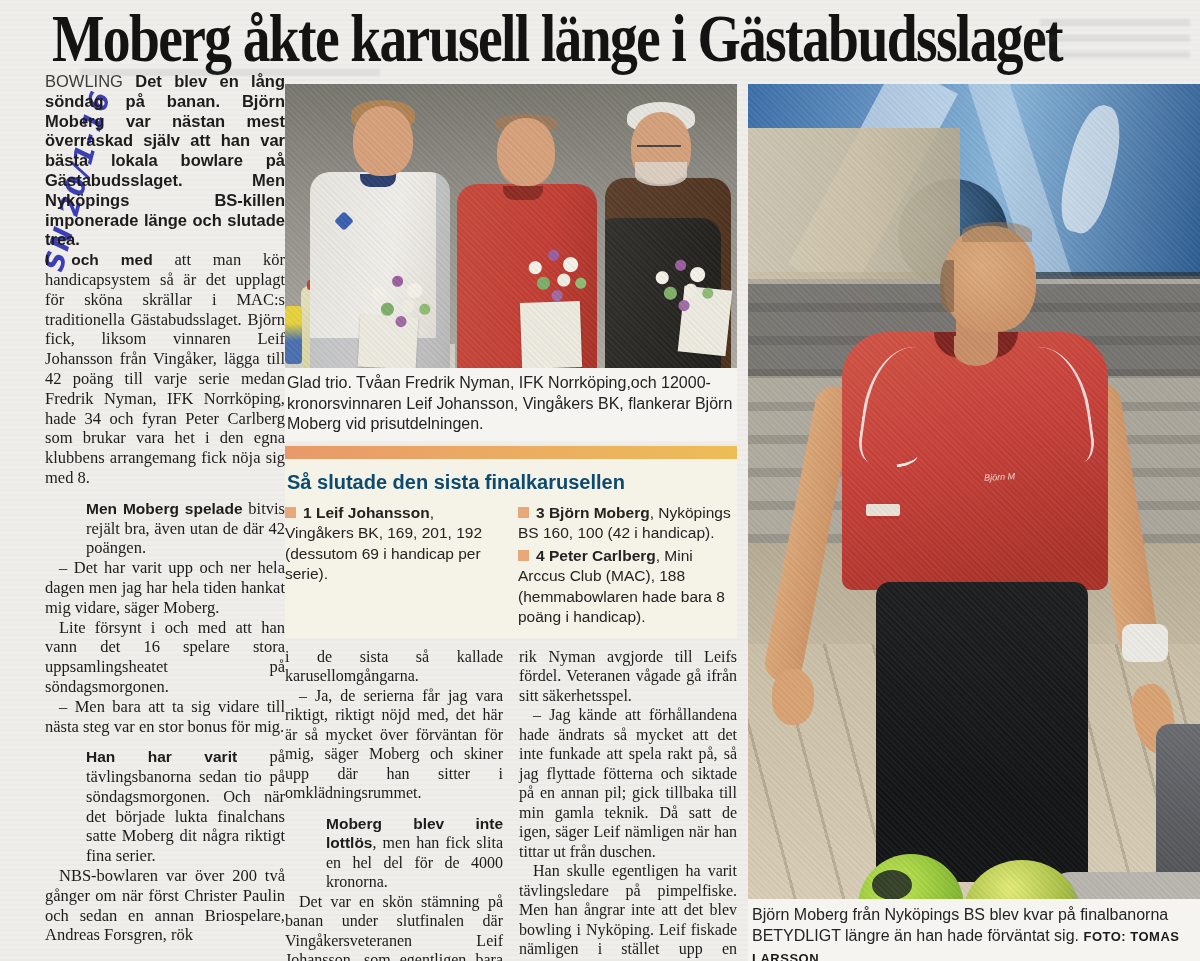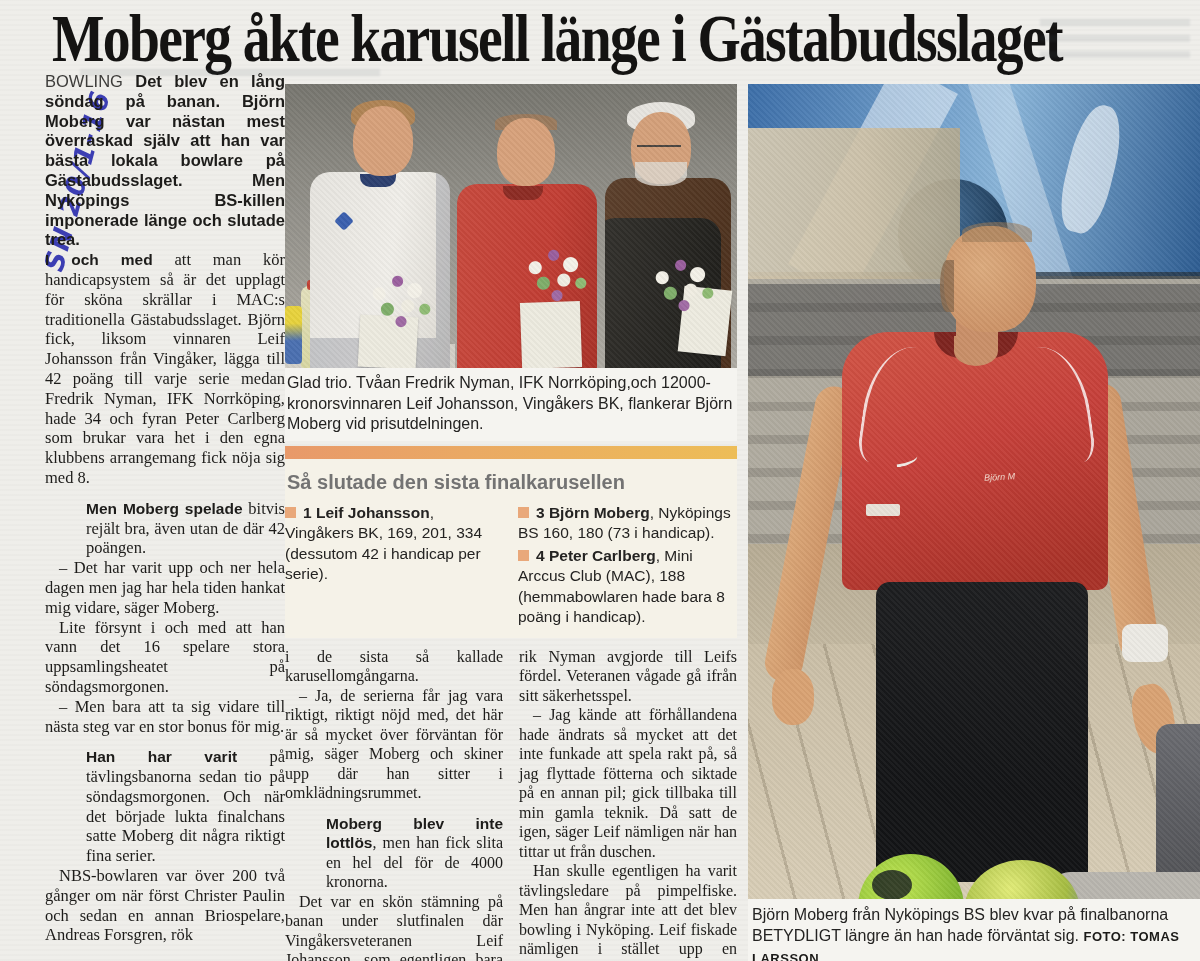--- a/index.html
+++ b/index.html
@@ -31,21 +31,21 @@
   .blead{font-family:"Liberation Sans",sans-serif;font-weight:bold;font-size:15.5px;}
 
   
   .col-mid{left:285px;top:84px;width:452px;}
   .caption{background:#f5f4f0;font-size:16px;line-height:20.5px;color:#242322;padding:5px 2px 6px 2px;}
   .credit{font-weight:bold;font-size:13px;letter-spacing:.5px;color:#1b1a18;}
 
   
   .factbox{margin-top:5px;background:#f5f2e8;padding-bottom:8px;}
   .factbox-bar{height:13px;background:linear-gradient(90deg,#e8996a,#eaa964 40%,#edbd57);}
-  .factbox-title{font-size:20px;font-weight:bold;margin:12px 0 9px 2px;color:#737373;}
+  .factbox-title{font-size:20px;font-weight:bold;margin:12px 0 9px 2px;color:#0c4a6e;}
   .factbox-cols{display:flex;gap:14px;}
   .factbox-col{width:219px;}
   .fb-entry{font-size:15.5px;line-height:20.5px;color:#242322;margin-bottom:2px;}
   .fb-bullet{display:inline-block;width:11px;height:11px;background:#e9a87a;margin-right:7px;}
   .fb-name{font-weight:bold;}
 
   .mid-text{display:flex;gap:16px;margin-top:9px;}
   .mid-text .tcol{width:218px;}
   .mid-text p{font-size:16px;line-height:19.5px;}
 
@@ -200,24 +200,24 @@
       <div class="abs pt-bouquet pt-bq-m"></div>
       <div class="abs pt-bouquet pt-bq-r"></div>
     </div>
     <div class="caption">Glad trio. Tvåan Fredrik Nyman, IFK Norrköping,och 12000-kronorsvinnaren Leif Johansson, Vingåkers BK, flankerar Björn Moberg vid prisutdelningen.</div>
 
     <div class="factbox">
       <div class="factbox-bar"></div>
       <div class="factbox-title">Så slutade den sista finalkarusellen</div>
       <div class="factbox-cols">
         <div class="factbox-col">
-          <div class="fb-entry"><span class="fb-bullet"></span><span class="fb-name">1 Leif Johansson</span><span>, Vingåkers BK, 169, 201, 334 (dessutom 42 i handicap per serie).</span></div>
+          <div class="fb-entry"><span class="fb-bullet"></span><span class="fb-name">1 Leif Johansson</span><span>, Vingåkers BK, 169, 201, 192 (dessutom 69 i handicap per serie).</span></div>
         </div>
         <div class="factbox-col">
-          <div class="fb-entry"><span class="fb-bullet"></span><span class="fb-name">3 Björn Moberg</span><span>, Nyköpings BS 160, 180 (73 i handicap).</span></div>
+          <div class="fb-entry"><span class="fb-bullet"></span><span class="fb-name">3 Björn Moberg</span><span>, Nyköpings BS 160, 100 (42 i handicap).</span></div>
           <div class="fb-entry"><span class="fb-bullet"></span><span class="fb-name">4 Peter Carlberg</span><span>, Mini Arccus Club (MAC), 188 (hemmabowlaren hade bara 8 poäng i handicap).</span></div>
         </div>
       </div>
     </div>
 
     <div class="mid-text serif">
       <div class="tcol">
         <p><span>i de sista så kallade karusellomgångarna.</span></p>
         <p class="ind"><span>– Ja, de serierna får jag vara riktigt, riktigt nöjd med, det här är så mycket över förväntan för mig, säger Moberg och skiner upp där han sitter i omklädningsrummet.</span></p>
         <p class="gap"><span class="blead">Moberg blev inte lottlös</span><span>, men han fick slita en hel del för de 4000 kronorna.</span></p>

